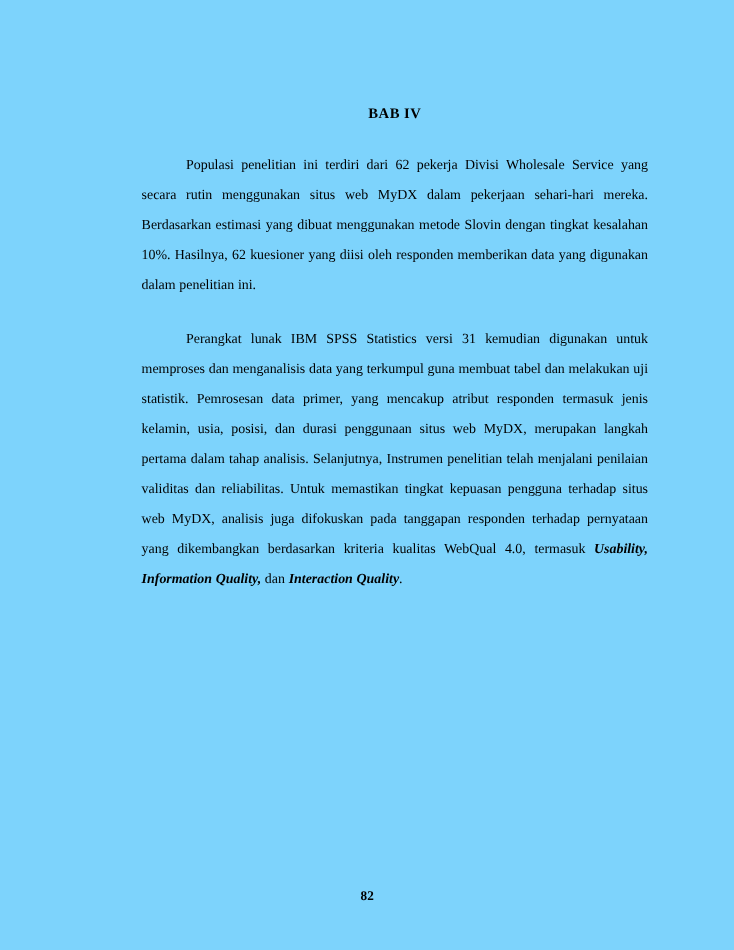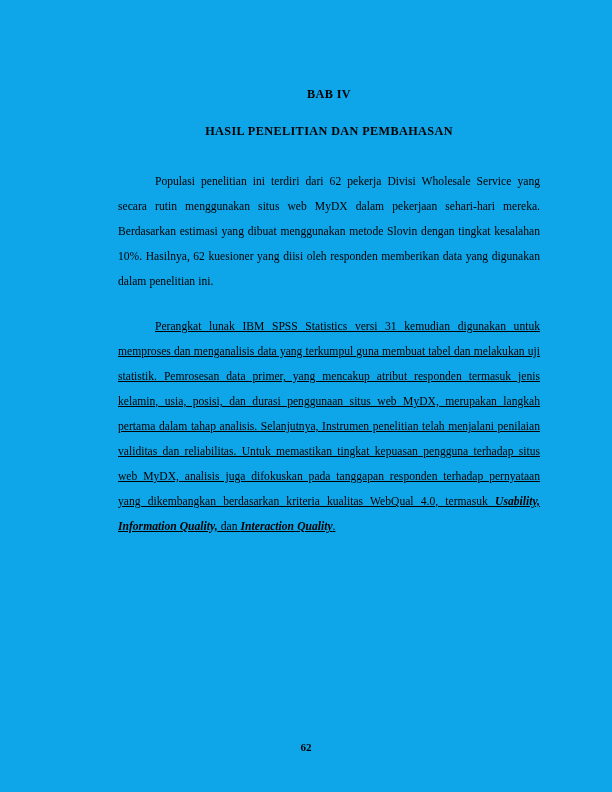--- a/index.html
+++ b/index.html
@@ -8,21 +8,21 @@
     background: #ffffff;
   }
   body {
     font-family: "Liberation Serif", serif;
     color: #000000;
   }
   .page {
     position: relative;
     width: 612px;
     height: 792px;
-    background: #0ea5e9;
+    background: #7dd3fc;
     overflow: hidden;
     box-sizing: border-box;
   }
   .content {
     position: absolute;
     left: 118px;
     top: 88px;
     width: 422px;
   }
   .heading {
@@ -41,21 +41,20 @@
   .para {
     text-align: justify;
     font-size: 11.6px;
     line-height: 25px;
     text-indent: 37px;
     margin: 0 0 20px 0;
     word-spacing: 0.2px;
   }
   .para:last-of-type {
     margin-bottom: 0;
-    text-decoration: underline;
   }
   .para em {
     font-style: italic;
     font-weight: bold;
   }
   .page-number {
     position: absolute;
     left: 0;
     right: 0;
     top: 742px;
@@ -67,23 +66,22 @@
 </style>
 </head>
 <body>
 
 <div class="page">
 
   <div class="content">
 
     <div class="heading heading-chapter">BAB IV</div>
 
-    <div class="heading heading-title">HASIL PENELITIAN DAN PEMBAHASAN</div>
 
     <p class="para">Populasi penelitian ini terdiri dari 62 pekerja Divisi Wholesale Service yang secara rutin menggunakan situs web MyDX dalam pekerjaan sehari-hari mereka. Berdasarkan estimasi yang dibuat menggunakan metode Slovin dengan tingkat kesalahan 10%. Hasilnya, 62 kuesioner yang diisi oleh responden memberikan data yang digunakan dalam penelitian ini.</p>
 
     <p class="para"><span>Perangkat lunak IBM SPSS Statistics versi 31 kemudian digunakan untuk memproses dan menganalisis data yang terkumpul guna membuat tabel dan melakukan uji statistik. Pemrosesan data primer, yang mencakup atribut responden termasuk jenis kelamin, usia, posisi, dan durasi penggunaan situs web MyDX, merupakan langkah pertama dalam tahap analisis. Selanjutnya, Instrumen penelitian telah menjalani penilaian validitas dan reliabilitas. Untuk memastikan tingkat kepuasan pengguna terhadap situs web MyDX, analisis juga difokuskan pada tanggapan responden terhadap pernyataan yang dikembangkan berdasarkan kriteria kualitas WebQual 4.0, termasuk </span><em>Usability, Information Quality,</em><span> dan </span><em>Interaction Quality</em><span>.</span></p>
 
   </div>
 
-  <div class="page-number">62</div>
+  <div class="page-number">82</div>
 
 </div>
 
 </body></html>

